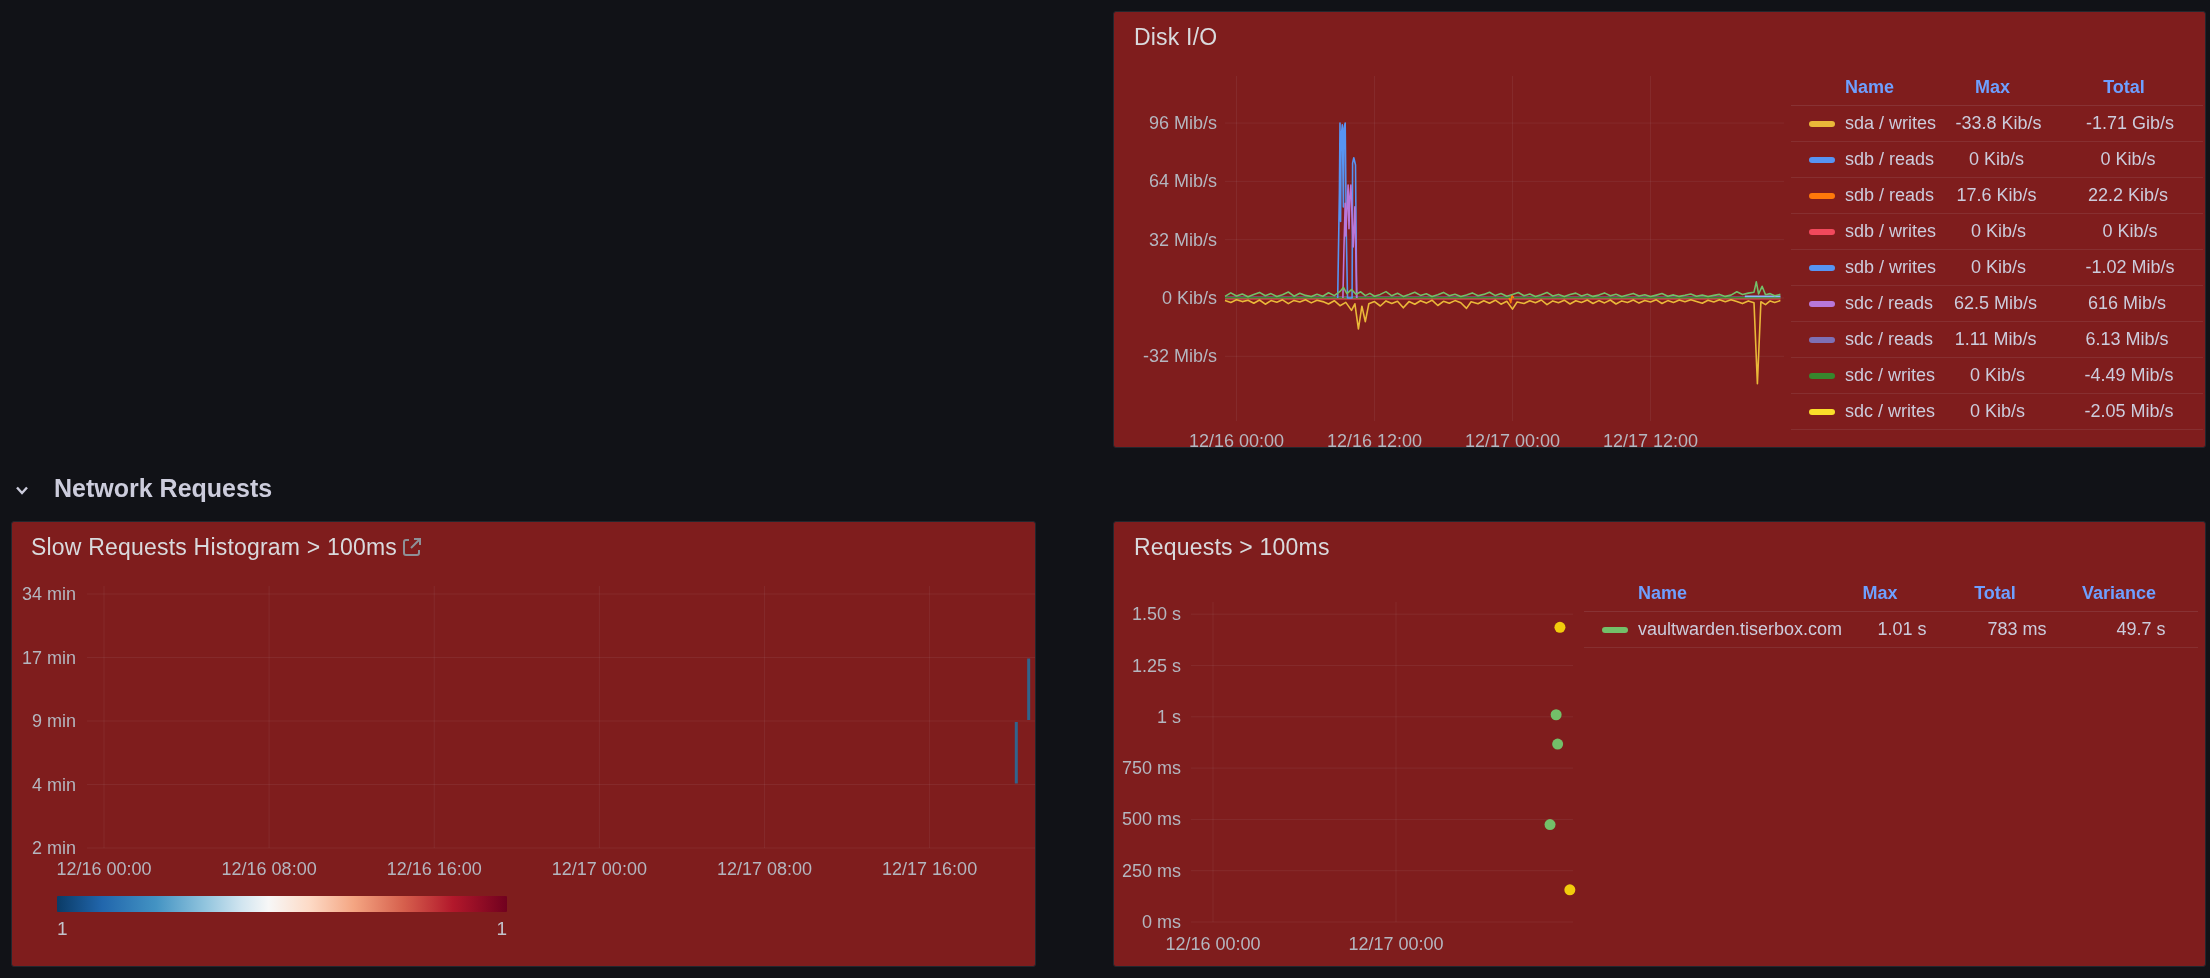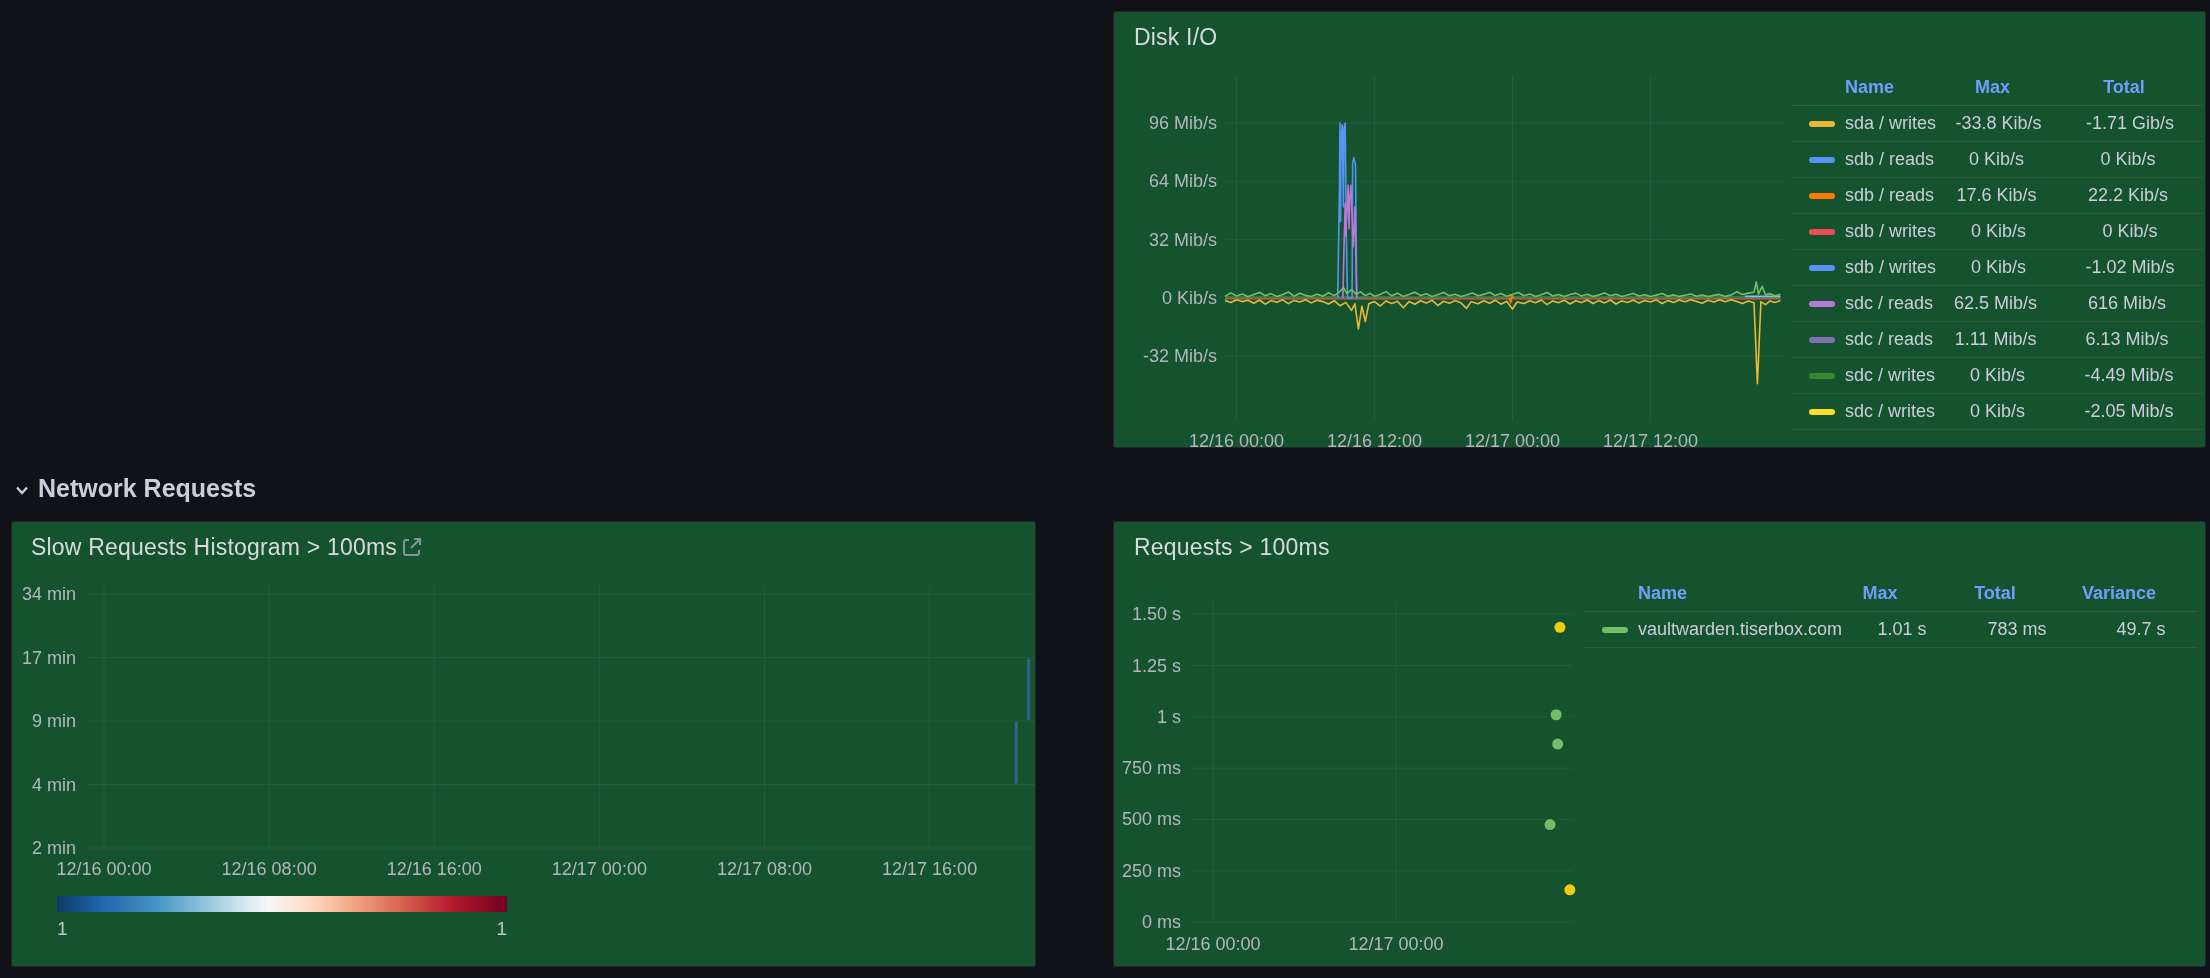--- a/index.html
+++ b/index.html
@@ -1,26 +1,26 @@
 <!DOCTYPE html>
 <html><head>
 <meta charset="utf-8">
 <style>
   html,body{margin:0;padding:0;background:#111217;}
   .stage{position:relative;width:2210px;height:978px;background:#111217;
          font-family:"Liberation Sans",sans-serif;color:#ccccdc;overflow:hidden;}
-  .panel{position:absolute;background:#14532d;border:1px solid #23262d;border-radius:3px;
+  .panel{position:absolute;background:#7f1d1d;border:1px solid #23262d;border-radius:3px;
          box-sizing:border-box;overflow:hidden;}
   #panel-disk{left:1113px;top:11px;width:1093px;height:437px;}
   #panel-hist{left:11px;top:521px;width:1025px;height:446px;}
   #panel-req{left:1113px;top:521px;width:1093px;height:446px;padding-left:38px;}
   .panel-title{position:absolute;left:20px;top:12px;font-size:23px;font-weight:500;
                color:#d9dadd;letter-spacing:.2px;cursor:pointer;white-space:nowrap;}
   .chart-svg{position:absolute;left:0;top:0;}
-  .section-row{position:absolute;left:14px;top:474px;display:flex;align-items:center;gap:8px;
+  .section-row{position:absolute;left:14px;top:474px;display:flex;align-items:center;gap:24px;
                cursor:pointer;}
   .section-title{font-size:25px;font-weight:600;color:#ccccdc;}
   .chev{width:16px;height:16px;stroke:#ccccdc;stroke-width:2.4;fill:none;margin-top:3px;}
   .ext-icon{position:absolute;left:388px;top:13px;width:24px;height:24px;stroke:#8e9097;
             stroke-width:2;fill:none;cursor:pointer;}
   
   .legend{position:absolute;font-size:18px;color:#ccccdc;}
   #disk-legend{left:677px;top:58px;width:412px;}
   #req-legend{left:470px;top:54px;width:614px;}
   .lrow{display:grid;align-items:center;border-bottom:1px solid rgba(204,204,220,.10);

